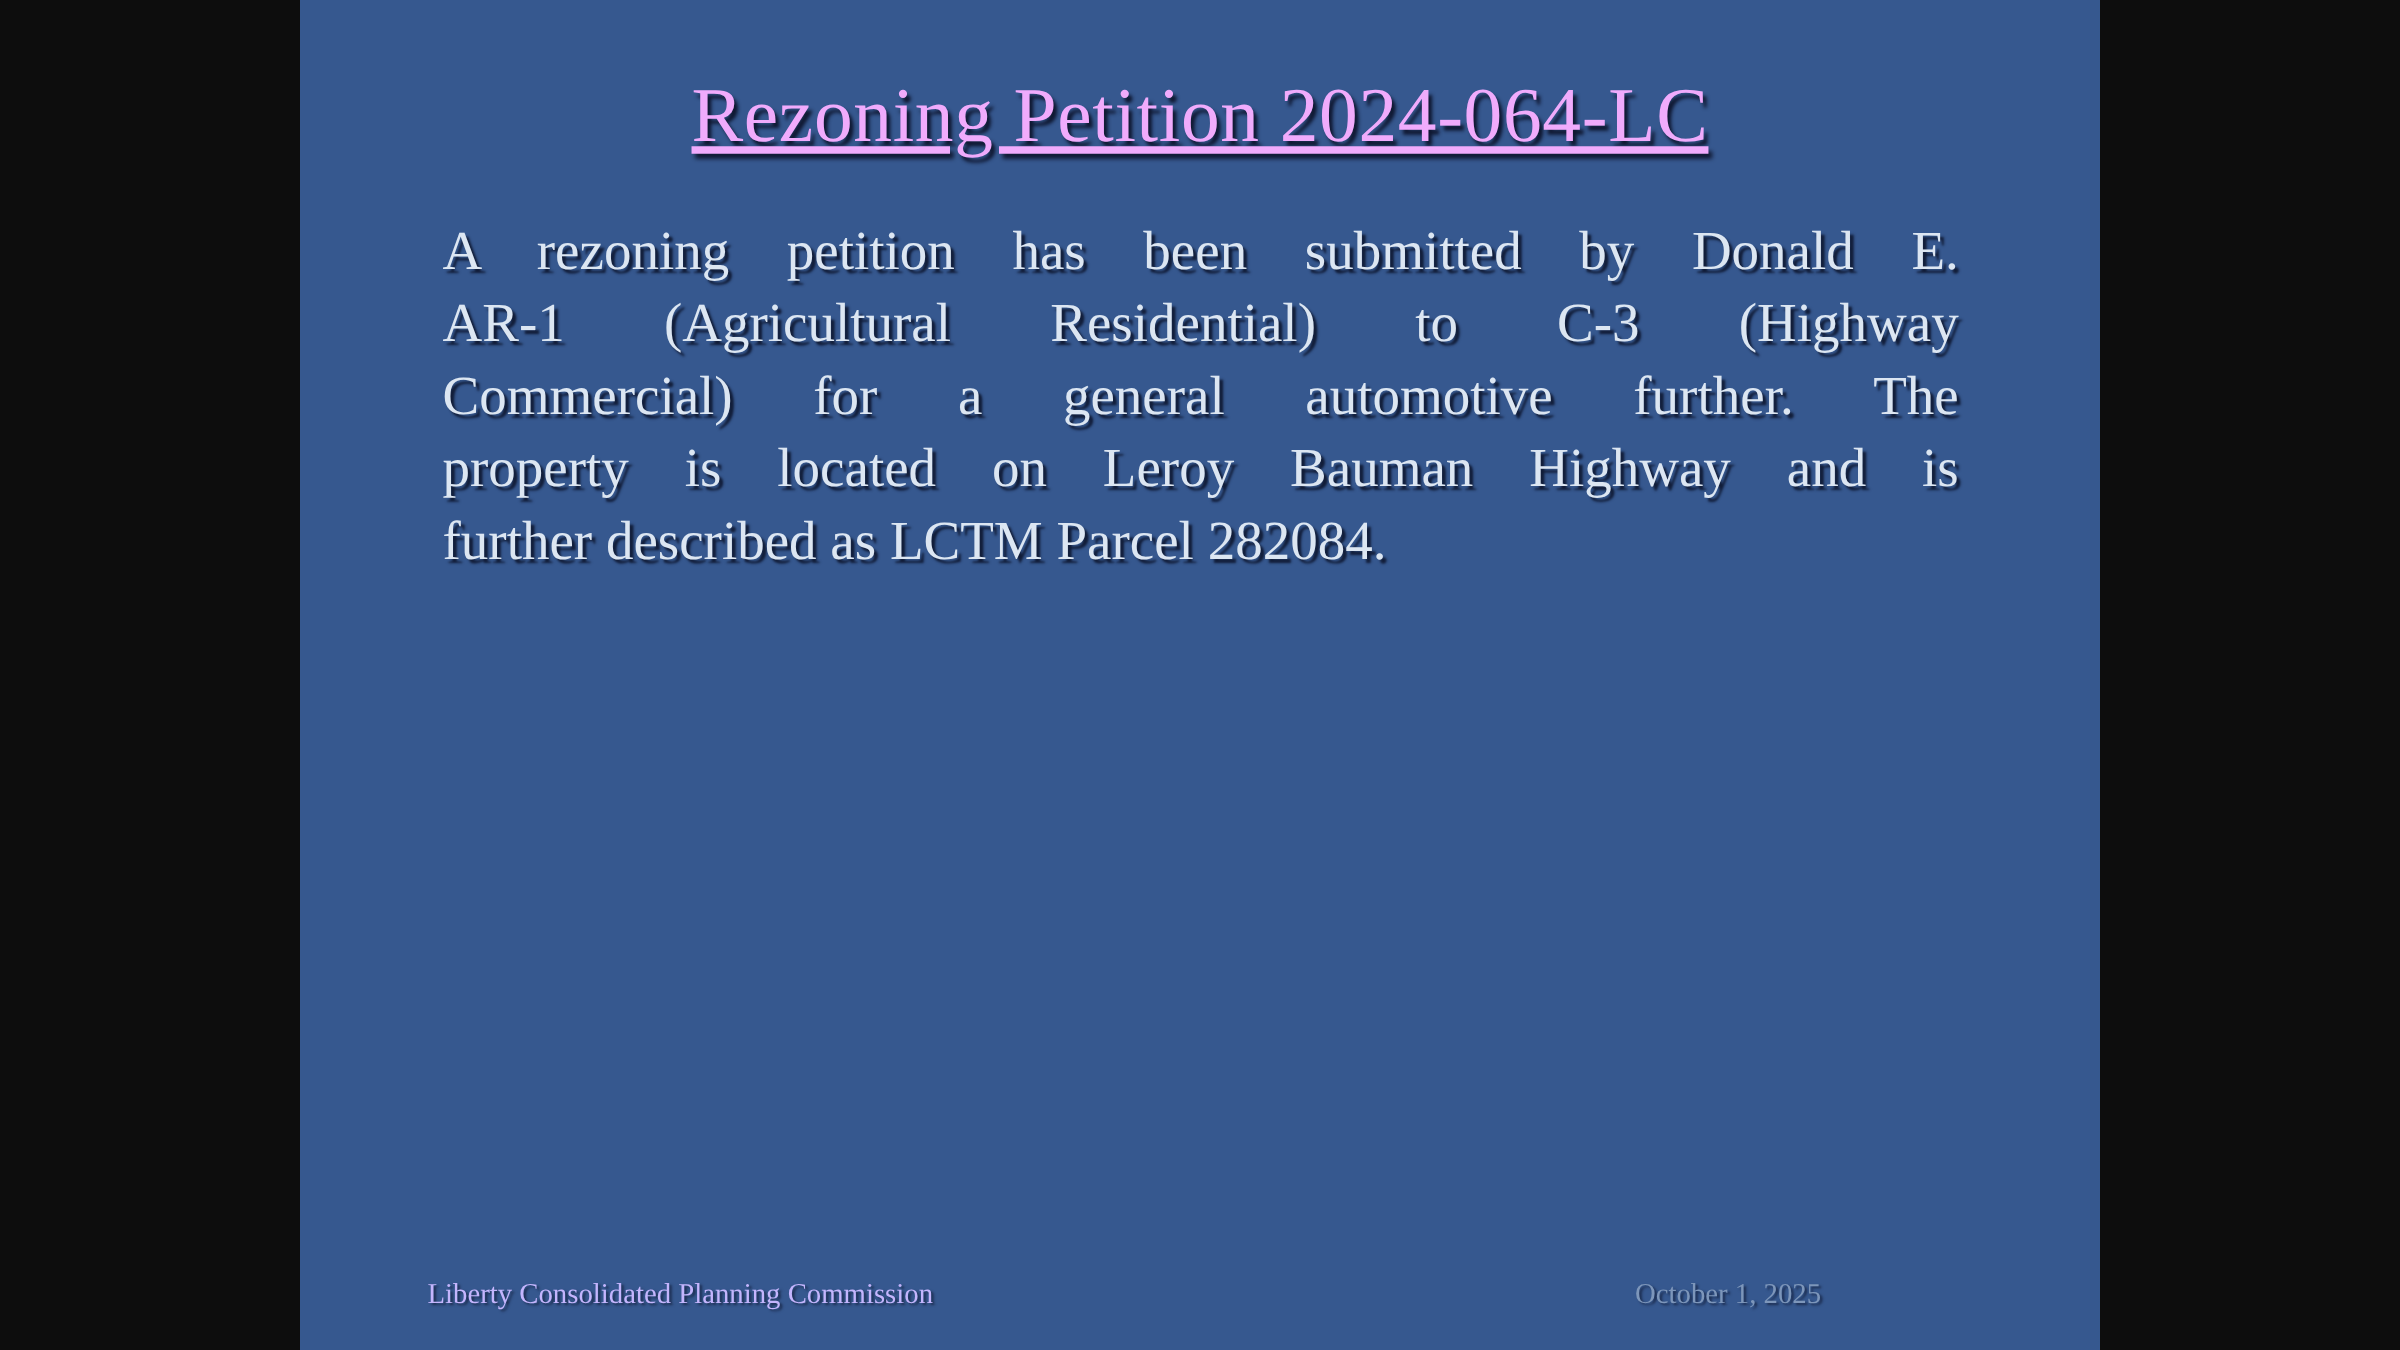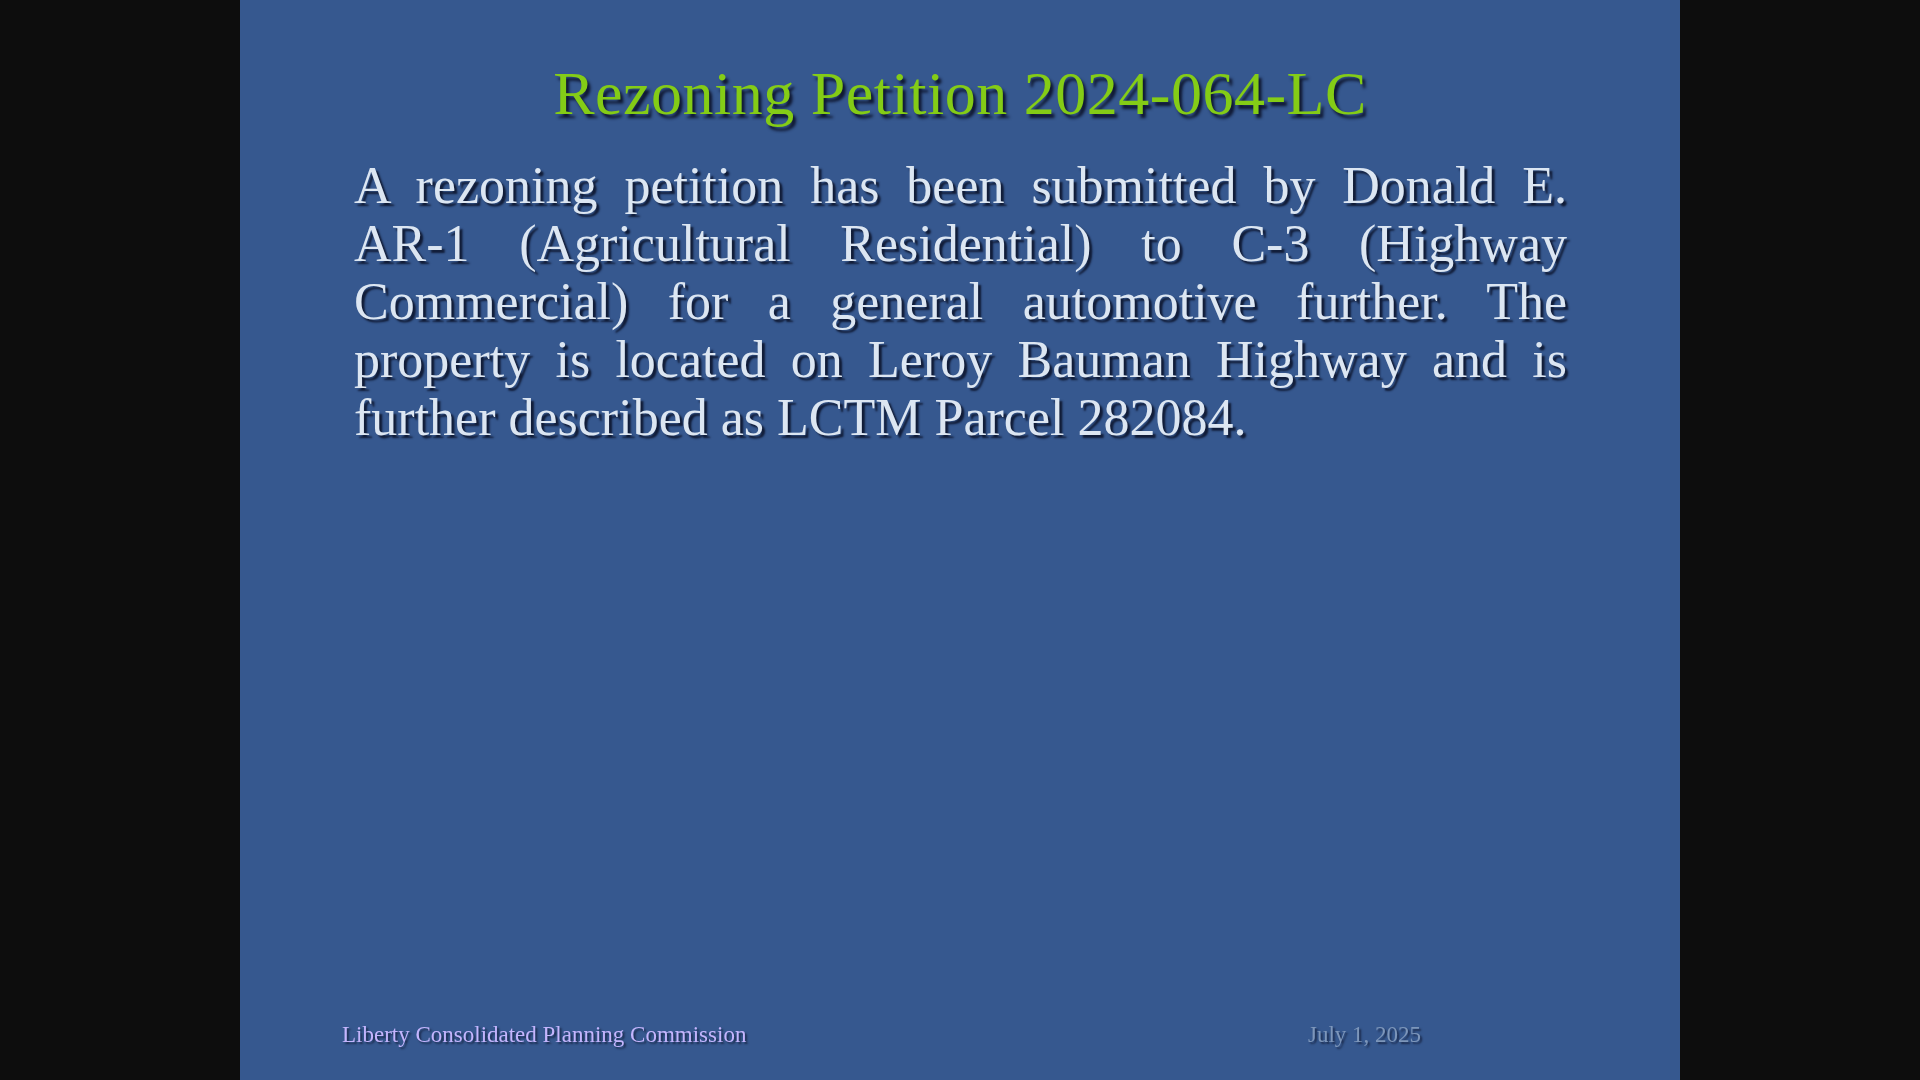--- a/index.html
+++ b/index.html
@@ -36,31 +36,32 @@
   }
   .slide-title {
     position: absolute;
     left: 0;
     right: 0;
     top: 58px;
     text-align: center;
     font-size: 62px;
     line-height: 1.15;
     font-weight: normal;
-    color: #84cc16;
+    color: #f0abfc;
     text-shadow: 3px 4px 3px rgba(8, 12, 32, 0.85);
     letter-spacing: 0.5px;
     margin: 0;
+    text-decoration: underline;
   }
   .slide-body {
     position: absolute;
     left: 114px;
-    top: 157px;
+    top: 172px;
     width: 1213px;
-    font-size: 52px;
+    font-size: 44px;
     line-height: 58px;
     color: #dce6f2;
     text-shadow: 3px 3px 2px rgba(8, 12, 32, 0.8);
   }
   .body-line {
     text-align: justify;
     text-align-last: justify;
   }
   .body-line.last-line {
     text-align-last: left;
@@ -96,19 +97,19 @@
     <div class="slide-body">
       <div class="body-line">A rezoning petition has been submitted by Donald E.</div>
       <div class="body-line">AR-1 (Agricultural Residential) to C-3 (Highway</div>
       <div class="body-line">Commercial) for a general automotive further.  The</div>
       <div class="body-line">property is located  on Leroy Bauman Highway and is</div>
       <div class="body-line last-line">further described as LCTM Parcel 282084.</div>
     </div>
 
     <div class="slide-footer">Liberty Consolidated Planning Commission</div>
 
-    <div class="slide-date">July 1, 2025</div>
+    <div class="slide-date">October 1, 2025</div>
 
   </div>
 
   <div class="pillar-bar right"></div>
 
 </div>
 
 </body></html>

